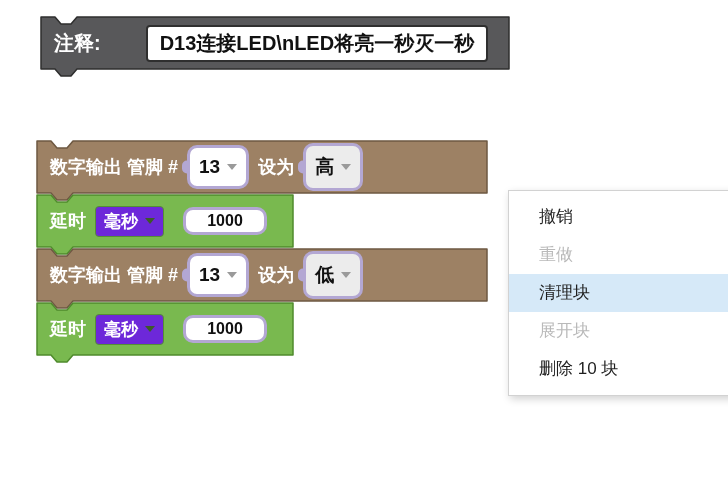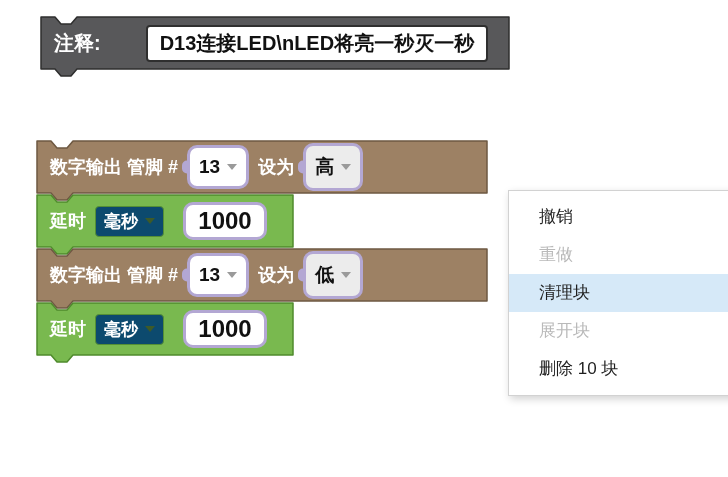--- a/index.html
+++ b/index.html
@@ -29,32 +29,32 @@
   .vfield.gray { background:#ececec; }
   .vfield .num { font-size:19px; font-weight:600; color:#111; }
   .tri {
     width:0; height:0; border-left:5px solid transparent;
     border-right:5px solid transparent; border-top:6px solid #9a9a9a;
   }
 
   
   .unit-dd {
     display:inline-flex; align-items:center; gap:7px;
-    background:#0c4a6e; border:1px solid #558f35; border-radius:4px;
+    background:#6d28d9; border:1px solid #558f35; border-radius:4px;
     padding:3px 8px; color:#fff; font-size:17px; font-weight:600;
   }
   .unit-dd .tri { border-top-color:#3d5a28; }
 
   
   .numfield {
     display:inline-flex; align-items:center; justify-content:center;
     background:#ffffff; border:3px solid #b3a7d3; border-radius:10px;
     padding:2px 10px; min-width:84px; margin-left:10px;
   }
-  .numfield .num { font-size:24px; font-weight:600; color:#111; }
+  .numfield .num { font-size:16px; font-weight:600; color:#111; }
 
   .set-label { }
 
   
   .comment-field {
     background:#ffffff; border:2px solid #2f2f2f; border-radius:4px;
     padding:3px 12px; font-size:20px; font-weight:700; color:#111; white-space:nowrap;margin-left:36px;
   }
   .comment-label { font-size:20px; font-weight:700; }
 

